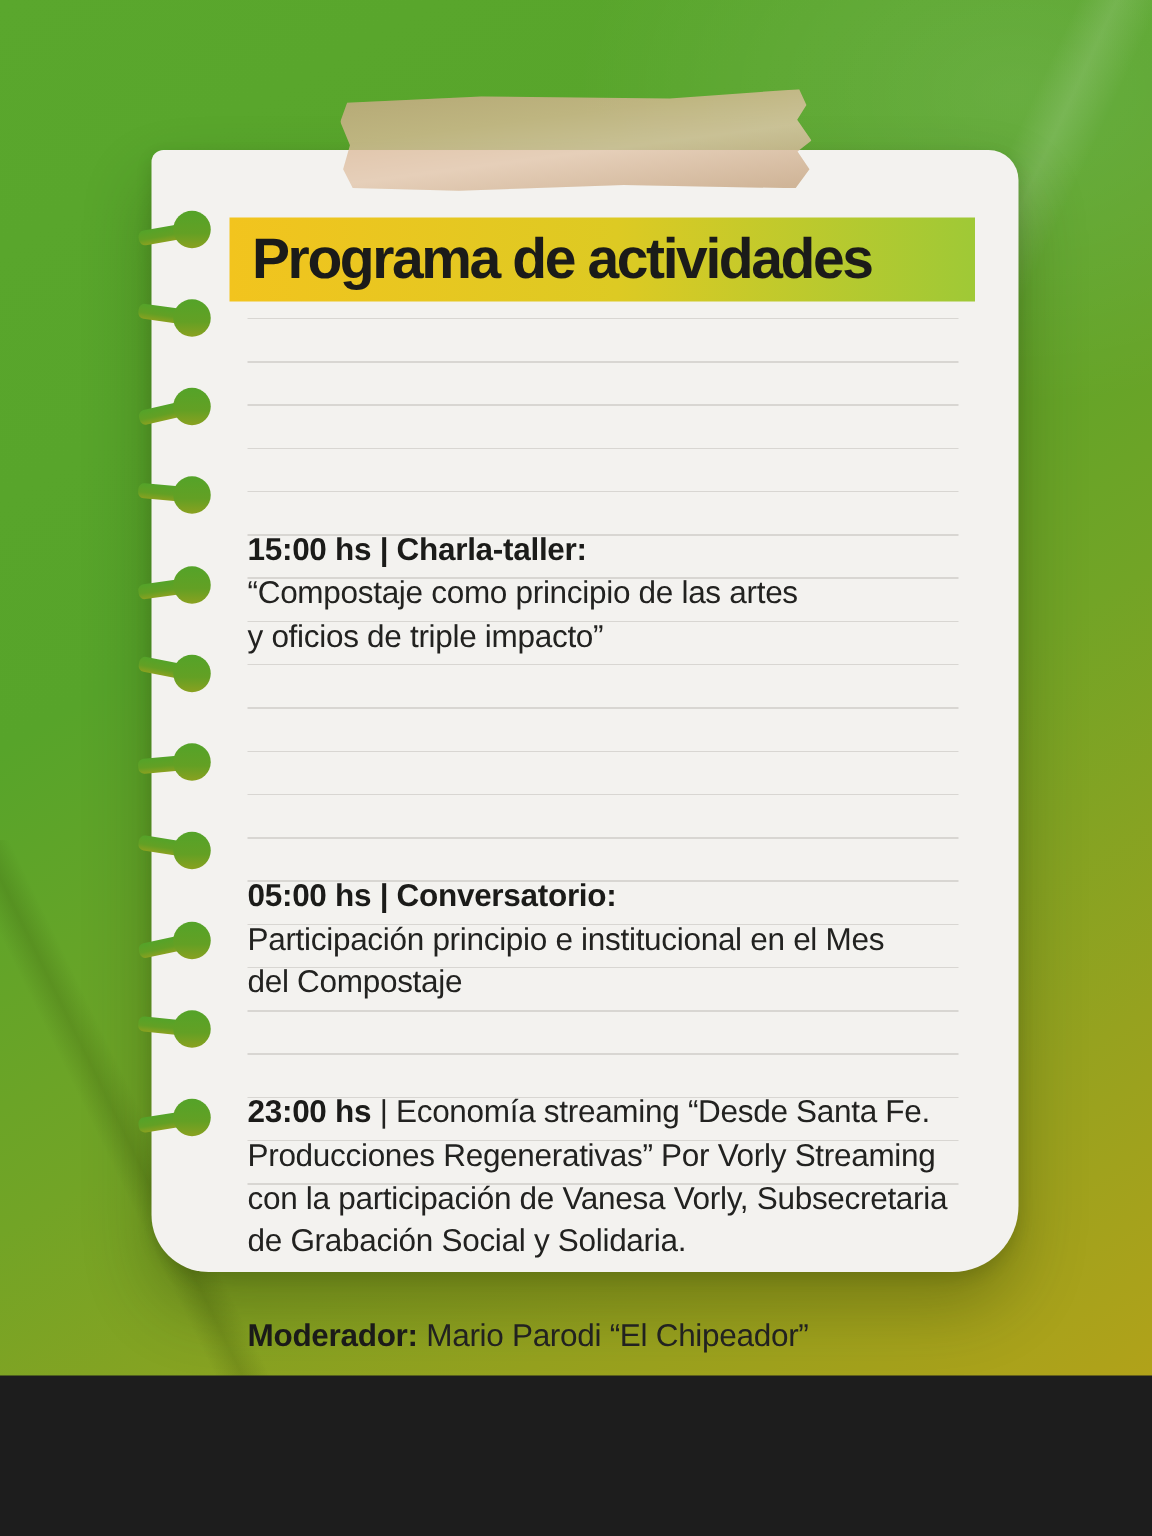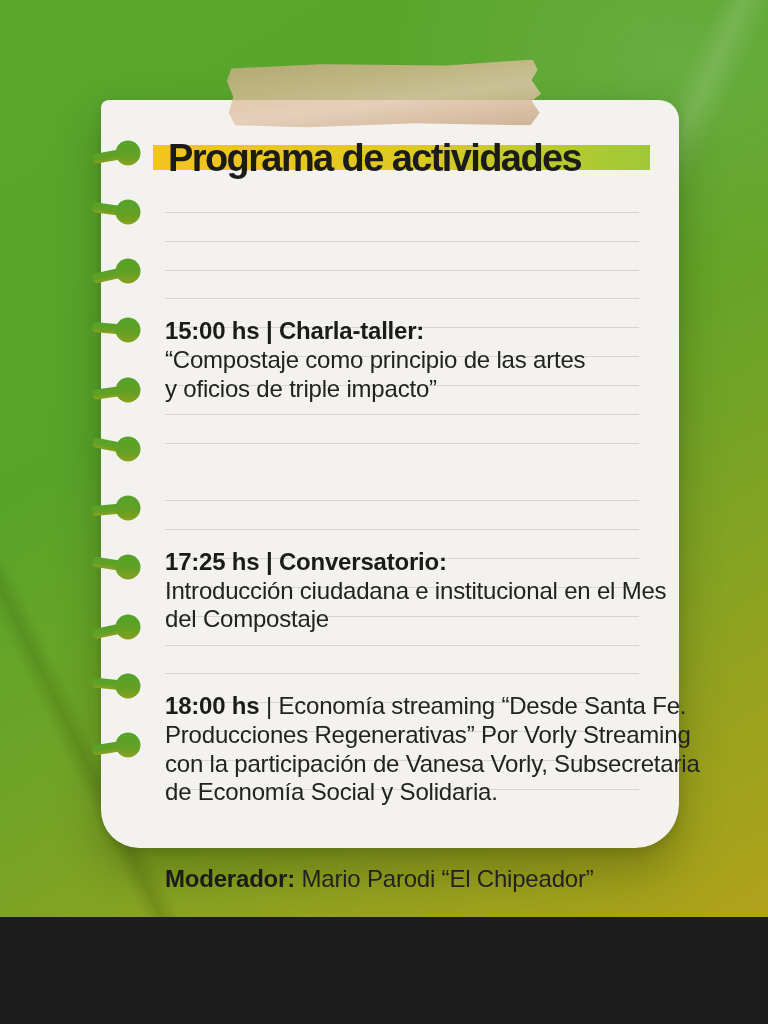--- a/index.html
+++ b/index.html
@@ -39,34 +39,34 @@
     position:absolute; left:227px; top:61px; width:314px; height:66px;
     background:
       linear-gradient(173deg, rgba(150,125,80,.22), rgba(0,0,0,0) 32%, rgba(255,255,255,.16) 58%, rgba(140,115,75,.20) 96%),
       rgba(219,186,153,.78);
     transform:rotate(-.6deg);
     clip-path:polygon(1.5% 9%, 30% 4%, 70% 8%, 97.5% 0%, 99% 16%, 97% 31%, 100% 52%, 97% 63%, 99.5% 81%, 96.5% 100%, 60% 95%, 25% 99%, 2.5% 95%, .5% 76%, 2% 52%, 0% 28%);
   }
 
   
   .title-bar{
-    position:absolute; left:52px; top:45px; width:497px; height:25px;
+    position:absolute; left:52px; top:45px; width:497px; height:56px;
     background:linear-gradient(90deg, #f2c41e 0%, #ddca23 52%, #9fc936 100%);
     display:flex; align-items:center;
   }
   .title-bar h1{
     margin:0; padding-left:15px;
     font-size:38px; line-height:40px; font-weight:900; letter-spacing:-1.6px;
     color:#1b1b19;
   }
 
   
   .tl{
     position:absolute; left:64px; width:505px; height:29px; line-height:29px;
-    font-size:24px; color:#222220; letter-spacing:-0.2px; white-space:nowrap;
+    font-size:21px; color:#222220; letter-spacing:-0.2px; white-space:nowrap;margin-top:36px;
   }
   .tl b{font-weight:700; color:#1b1b19;}
 
   
   .footer{
     position:absolute; left:0; top:917px; width:768px; height:107px; background:#1d1d1d;
   }
 </style>
 </head>
 <body>
@@ -81,30 +81,30 @@
 
     <div class="title-bar">
       <h1>Programa de actividades</h1>
     </div>
 
     <div class="tl" style="top:216px"><b>15:00 hs | Charla-taller:</b><span></span></div>
     <div class="tl" style="top:274px">y oficios de triple impacto”</div>
     <div class="tl" style="top:245px">“Compostaje como principio de las artes</div>
 
 
-    <div class="tl" style="top:447px"><b>17:25 hs | Conversatorio:</b><span></span></div>
-    <div class="tl" style="top:476px">Introducción ciudadana e institucional en el Mes</div>
+    <div class="tl" style="top:447px"><b>05:00 hs | Conversatorio:</b><span></span></div>
+    <div class="tl" style="top:476px">Participación principio e institucional en el Mes</div>
     <div class="tl" style="top:504px">del Compostaje</div>
 
-    <div class="tl" style="top:591px"><b>18:00 hs</b><span> | Economía streaming “Desde Santa Fe.</span></div>
+    <div class="tl" style="top:591px"><b>23:00 hs</b><span> | Economía streaming “Desde Santa Fe.</span></div>
     <div class="tl" style="top:620px">Producciones Regenerativas” Por Vorly Streaming</div>
     <div class="tl" style="top:649px">con la participación de Vanesa Vorly, Subsecretaria</div>
-    <div class="tl" style="top:677px">de Economía Social y Solidaria.</div>
+    <div class="tl" style="top:677px">de Grabación Social y Solidaria.</div>
 
-    <div class="tl" style="top:764px"><b>Moderador:</b><span> Mario Parodi “El Chipeador”</span></div>
+    <div class="tl" style="top:740px"><b>Moderador:</b><span> Mario Parodi “El Chipeador”</span></div>
   </div>
 
   <svg class="holes" width="70" height="760" viewBox="0 0 70 760">
     <defs>
       <linearGradient id="hgrad" x1="0" y1="0" x2="0" y2="1">
         <stop offset="0" stop-color="#54a329"></stop>
         <stop offset="0.6" stop-color="#63a024"></stop>
         <stop offset="1" stop-color="#8aa120"></stop>
       </linearGradient>
     </defs>

